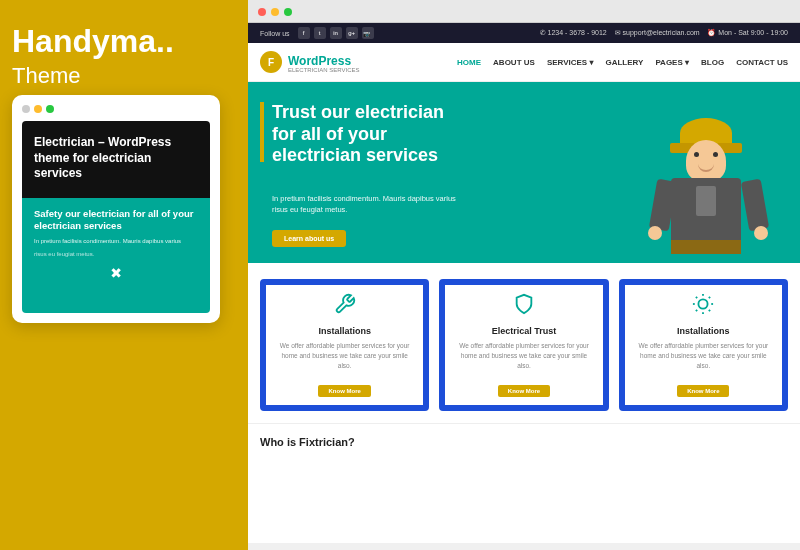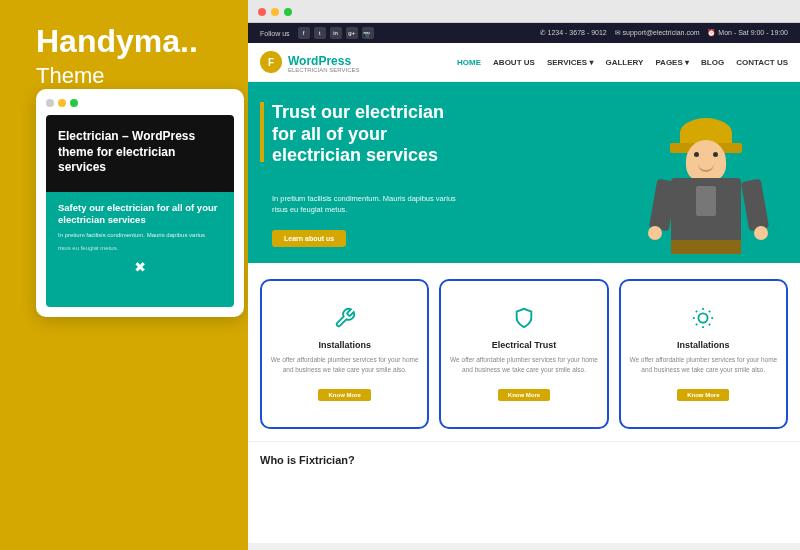--- a/index.html
+++ b/index.html
@@ -11,35 +11,36 @@
       background: #d4a800;
     }
 
     
     .left-panel {
       position: absolute;
       left: 0; top: 0;
       width: 248px;
       height: 550px;
       background: #d4a800;
-      padding: 24px 36px;
+      padding: 24px 12px;
     }
 
     .theme-title {
       font-size: 32px;
       font-weight: 900;
       color: #fff;
       line-height: 1.1;
       margin-bottom: 4px;
     }
 
     .theme-subtitle {
       font-size: 22px;
       font-weight: 400;
       color: #fff;
+      margin-bottom: 6px;
     }
 
     .theme-author {
       font-size: 13px;
       color: #fff;
       opacity: 0.85;
       margin-bottom: 22px;
     }
 
     
@@ -427,23 +428,23 @@
 
     .services-grid {
       display: flex;
       gap: 10px;
       justify-content: space-between;
     }
 
     .service-card {
       flex: 1;
       text-align: center;
-      padding: 26px 8px;
-      border: 2px solid #1d4ed8;
-      border-radius: 10px;
+      padding: 8px 8px;
+      border: 6px solid #1d4ed8;
+      border-radius: 4px;
     }
 
     .service-icon {
       font-size: 18px;
       margin-bottom: 6px;
       color: #00a896;
     }
 
     .service-title {
       font-size: 9px;

